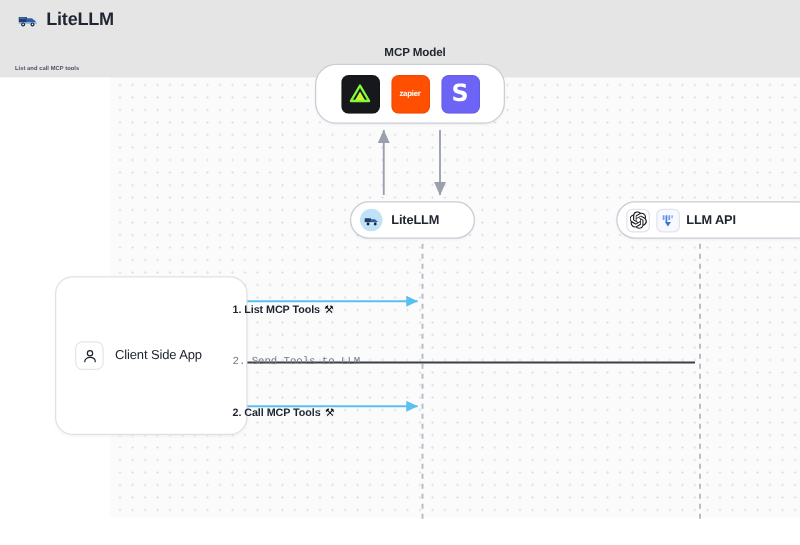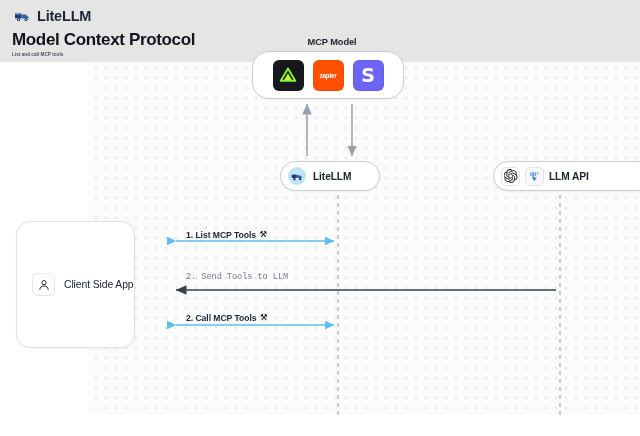--- a/index.html
+++ b/index.html
@@ -203,23 +203,23 @@
     display: flex;
     align-items: center;
     justify-content: center;
     flex: none;
   }
   .api-tile.gem { background: #f7f9ff; }
 
   
   .client-box {
     position: absolute;
-    left: 16px;
+    left: 44px;
     top: 221px;
-    width: 119px;
+    width: 154px;
     height: 127px;
     border-radius: 14px;
     border: 1.1px solid #dfe1e7;
     background: #ffffff;
     display: flex;
     align-items: center;
     gap: 9px;
     padding-left: 15px;
     box-shadow: 0 1px 3px rgba(18,22,32,0.04);
   }
@@ -238,23 +238,25 @@
     font-weight: 400;
     color: #20252e;
     letter-spacing: -0.1px;
     white-space: nowrap;
   }
 
   
   .msg {
     position: absolute;
     display: flex;
+    align-items: center;
     gap: 3px;
     white-space: nowrap;
     background: transparent;
+    margin-top: 12px;
   }
   .msg-text {
     font-size: 8.6px;
     font-weight: 600;
     letter-spacing: -0.05px;
   }
   .msg-1 .msg-text, .msg-3 .msg-text { color: #1d2430; }
   .msg-2 .msg-text { color: #767c88; font-weight: 500; font-family: Liberation Mono, monospace; }
 
   .tool-emoji {
@@ -284,21 +286,20 @@
         <circle cx="9" cy="21" r="3.2" fill="#16233a"></circle>
         <circle cx="24" cy="21" r="3.2" fill="#16233a"></circle>
         <circle cx="9" cy="21" r="1.3" fill="#ffffff"></circle>
         <circle cx="24" cy="21" r="1.3" fill="#ffffff"></circle>
         <path d="M3 10 L13 10 L13 12 L3 12 Z" fill="#4e7fc4"></path>
       </svg>
     </span>
     <span class="brand-name">LiteLLM</span>
   </div>
 
-  <h1 class="page-title">Model Context Protocol</h1>
   <div class="page-subtitle">List and call MCP tools</div>
 
   <div class="canvas"></div>
 
   <svg class="svg-layer" width="640" height="436">
     <defs>
       <marker id="arwBlueR" markerWidth="7" markerHeight="7" refX="6" refY="3.5" orient="auto">
         <path d="M0,0.6 L6.2,3.5 L0,6.4 Z" fill="#5bc0f0"></path>
       </marker>
       <marker id="arwBlueL" markerWidth="7" markerHeight="7" refX="6" refY="3.5" orient="auto">

